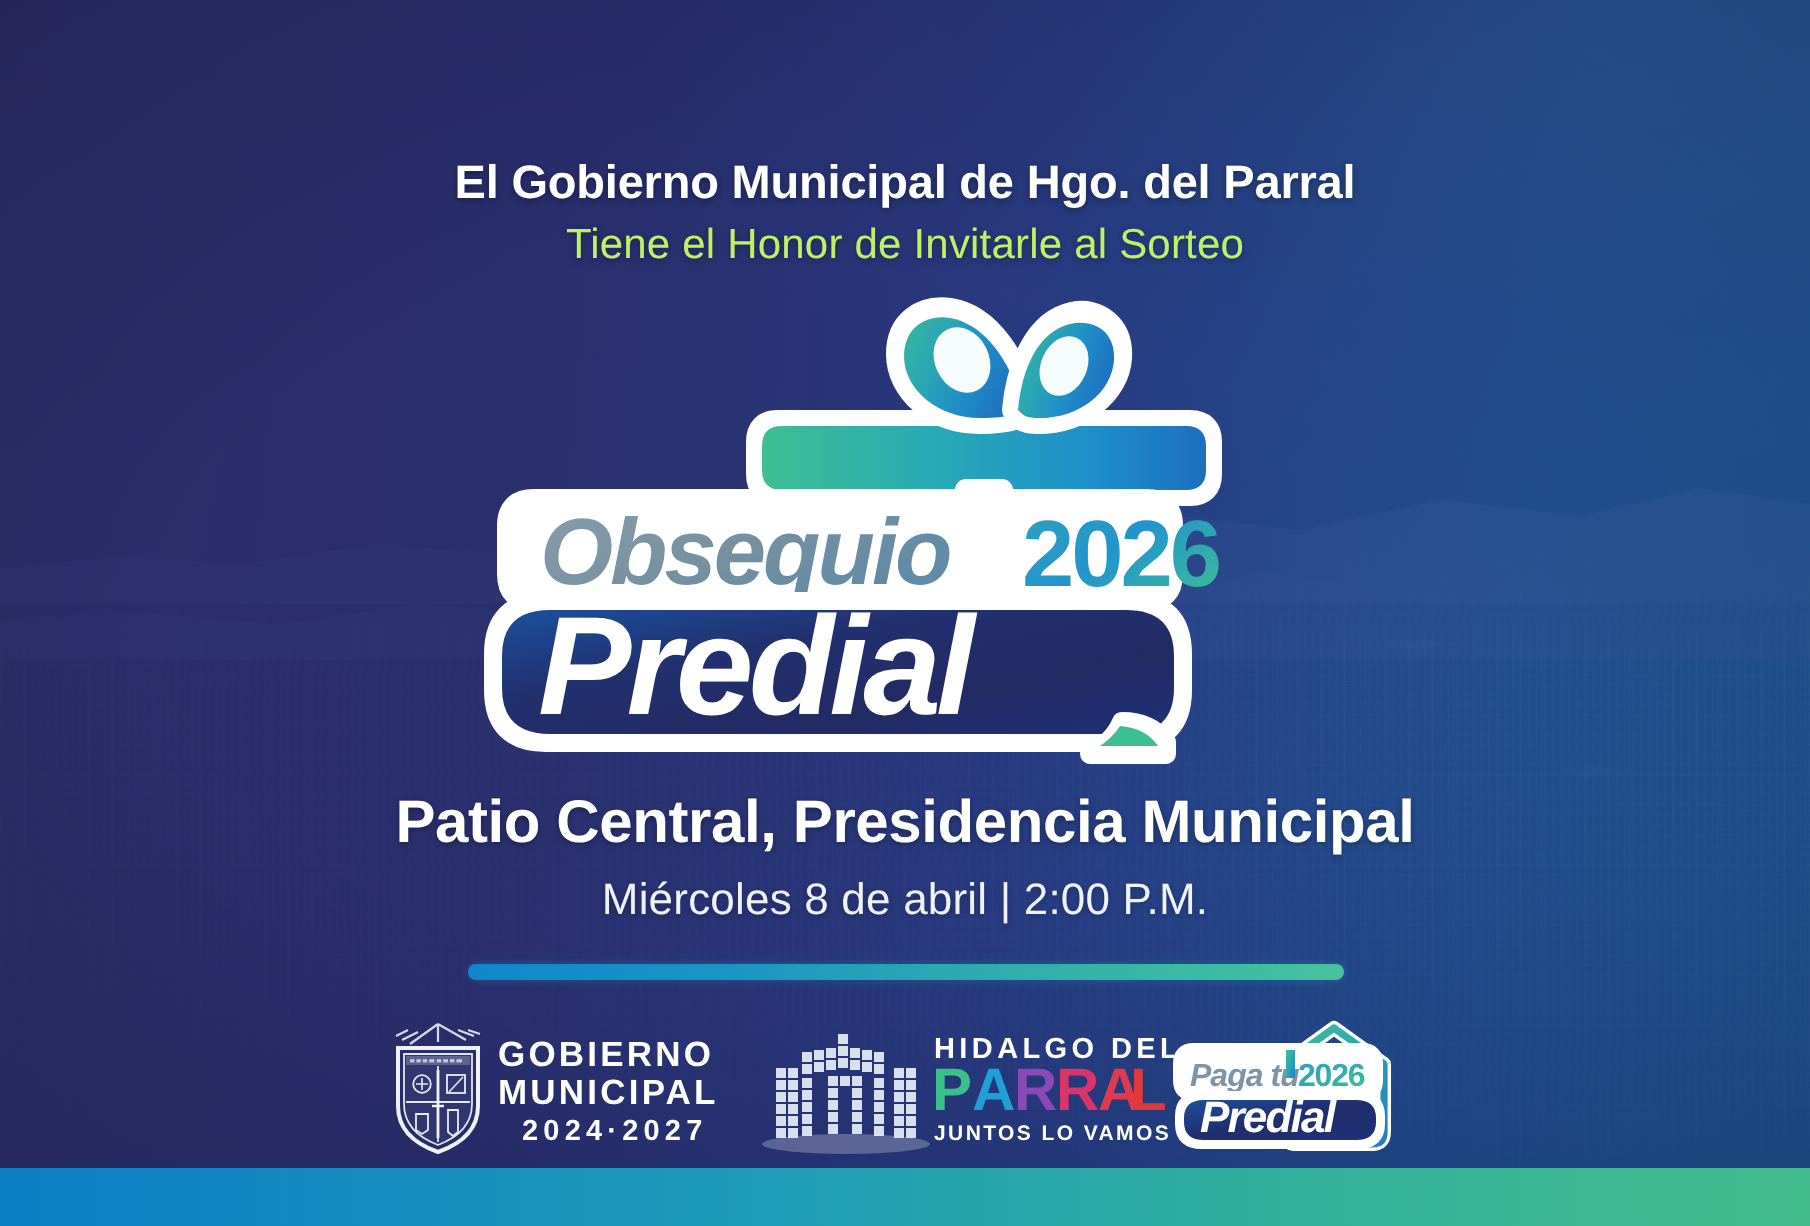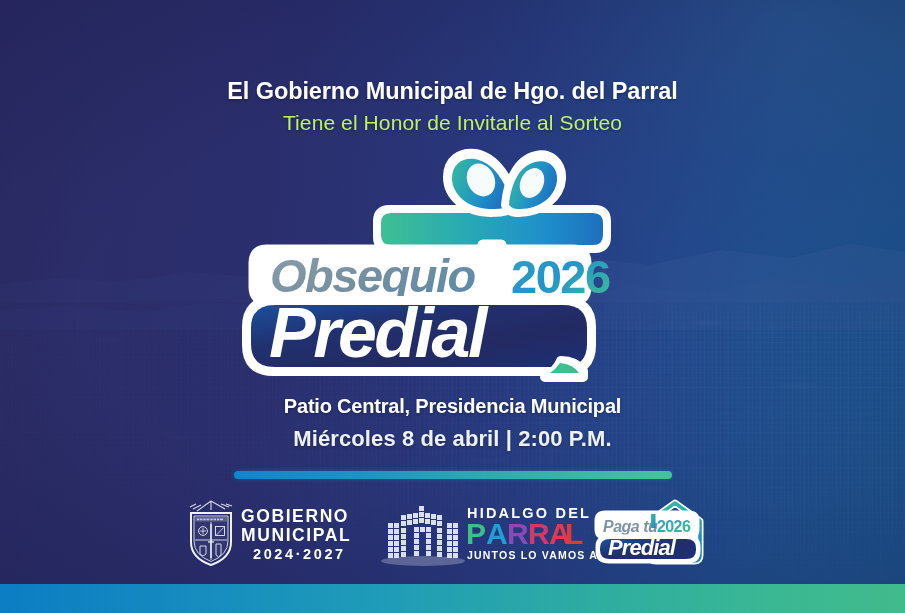--- a/index.html
+++ b/index.html
@@ -112,42 +112,42 @@
   
   .logo-wrap {
     position: relative;
     width: 420px; height: 232px;
     margin-top: 10px;
   }
   .logo-wrap svg { display:block; width:100%; height:100%; overflow: visible; }
 
   .venue-block { text-align:center; margin-top: 18px; }
   .venue-line {
-    color:#ffffff; font-size: 20px; font-weight: bold;
+    color:#ffffff; font-size: 30px; font-weight: bold;
     letter-spacing: -0.2px;
     text-shadow: 0 1px 3px rgba(0,0,0,0.32);
     text-align: right;
   }
   .date-line {
-    color:#eef2f8; font-size: 22px; font-weight: bold;
+    color:#eef2f8; font-size: 22px; font-weight: normal;
     margin-top: 8px; letter-spacing:0.1px;
     text-shadow: 0 1px 3px rgba(0,0,0,0.28);
   }
 
   .divider {
     width: 438px; height: 8px; border-radius: 4px;
     margin-top: 19px;
     background: linear-gradient(90deg,#0f86cd 0%, #1a96c4 30%, #2eadae 60%, #45c49a 100%);
     box-shadow: 0 0 5px rgba(30,160,190,0.35);
   }
 
   
   .footer-logos {
     display: flex; align-items: center; justify-content: center;
-    gap: 26px;
+    gap: 18px;
     margin-top: 17px;
   }
   .flogo { display:flex; align-items:center; }
   .flogo svg { display:block; overflow: visible; }
 </style>
 </head>
 <body>
 
 <div id="poster">
 

